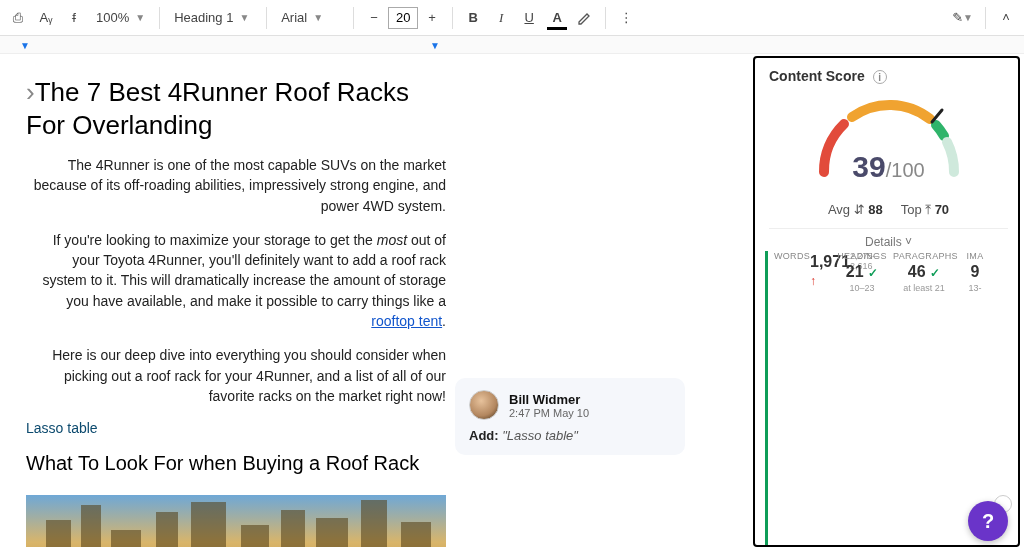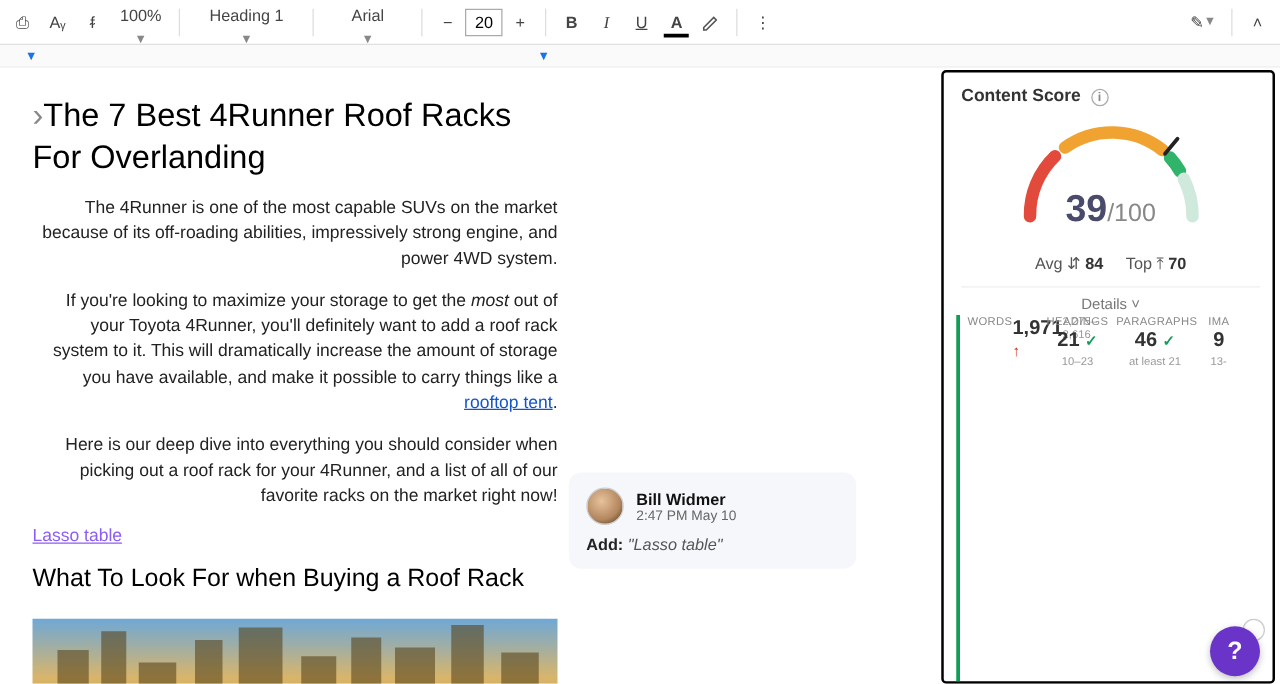--- a/index.html
+++ b/index.html
@@ -2,21 +2,21 @@
 <html><head>
 <meta charset="utf-8">
 <style>
   * { box-sizing: border-box; margin: 0; padding: 0; }
   body { font-family: Arial, sans-serif; font-size: 13px; color: #222; width: 1024px; height: 547px; overflow: hidden; background: #fff; position: relative; }
 
   
   .toolbar { display: flex; align-items: center; height: 36px; padding: 0 6px; border-bottom: 1px solid #e0e0e0; gap: 4px; }
   .tb-btn { display: inline-flex; align-items: center; justify-content: center; min-width: 24px; height: 26px; padding: 0 4px; border-radius: 3px; cursor: pointer; color: #444; }
   .tb-sep { width: 1px; height: 22px; background: #ddd; margin: 0 4px; }
-  .tb-select { display: inline-flex; align-items: center; height: 26px; padding: 0 6px; gap: 6px; cursor: pointer; color: #444; flex-direction: column; }
+  .tb-select { display: inline-flex; align-items: center; height: 26px; padding: 0 6px; gap: 6px; cursor: pointer; color: #444; }
   .tb-select .caret { font-size: 10px; color: #888; }
   .fontsize-box { display: flex; align-items: center; }
   .fontsize-box input { width: 30px; height: 22px; text-align: center; border: 1px solid #aaa; font-size: 13px; margin: 0 2px; }
   .color-underline-A { position: relative; font-weight: bold; }
   .color-underline-A::after { content: ''; position: absolute; left: 2px; right: 2px; bottom: 1px; height: 3px; background: #000; }
   .highlighter { position: relative; }
 
   
   .ruler { height: 18px; border-bottom: 1px solid #eee; position: relative; background: #fafafa; }
   .ruler .indent-left { position: absolute; left: 20px; top: 4px; color: #1a73e8; font-size: 10px; }
@@ -24,21 +24,21 @@
 
   
   .main { display: flex; height: calc(547px - 36px - 18px); }
   .doc-area { flex: 1 1 auto; padding: 22px 0 0 26px; position: relative; overflow: hidden; }
   .doc-content { width: 420px; }
   h1.doc-title { font-size: 26px; font-weight: 400; line-height: 1.25; margin-bottom: 14px; color: #000; }
   .caret-h1 { color: #888; }
   .doc-p { font-size: 14px; line-height: 1.45; margin-bottom: 14px; color: #222; text-align: right; }
   .doc-p em { font-style: italic; }
   .link { color: #1155cc; text-decoration: underline; }
-  .lasso { color: #8b5cf6; font-size: 14px; margin-bottom: 16px; text-decoration: underline; }
+  .lasso { color: #0c4a6e; font-size: 14px; margin-bottom: 16px; }
   h2.doc-h2 { font-size: 20px; font-weight: 400; margin-bottom: 20px; color: #000; }
   .doc-image { width: 420px; height: 95px; background: linear-gradient(to bottom, #6fa8d6 0%, #d9b56a 50%, #b88c3a 100%); position: relative; overflow: hidden; }
   .building { position: absolute; bottom: 0; background: rgba(80,60,20,0.55); }
 
   
   .comment-zone { width: 280px; position: relative; }
   .comment-card { position: absolute; top: 324px; left: -18px; width: 230px; background: #f5f7fb; border-radius: 10px; padding: 12px 14px; }
   .comment-header { display: flex; align-items: center; gap: 10px; }
   .avatar { width: 30px; height: 30px; border-radius: 50%; background: radial-gradient(circle at 40% 35%, #e7c29c 0%, #b3875f 60%, #7a5a3a 80%); border: 1px solid #ccc; }
   .comment-name { font-weight: bold; font-size: 13px; color: #111; }
@@ -179,21 +179,21 @@
         <path d="M 132 33 A 65 65 0 0 1 140 44" stroke="#2fb46a" stroke-width="10" fill="none" stroke-linecap="round"></path>
         <path d="M 143 50 A 65 65 0 0 1 150 80" stroke="#cfe9dc" stroke-width="10" fill="none" stroke-linecap="round"></path>
         <line x1="128" y1="30" x2="138" y2="18" stroke="#222" stroke-width="3" stroke-linecap="round"></line>
       </svg>
       <div class="score-text">
         <span class="score-num">39</span><span class="score-den">/100</span>
       </div>
     </div>
 
     <div class="avg-top-row">
-      <span><span>Avg</span> ⇵ <b>84</b></span>
+      <span><span>Avg</span> ⇵ <b>88</b></span>
       <span><span>Top</span> ⤒ <b>70</b></span>
     </div>
 
     <div class="details-row"><span>Details</span> <span>˅</span></div>
 
     <div class="stats-grid">
       <div class="stat-col main">
         <div class="stat-label">WORDS</div>
         <div class="stat-val"><span>1,971</span> <span class="arrow-up">↑</span></div>
         <div class="stat-sub">2,275–2,616</div>

